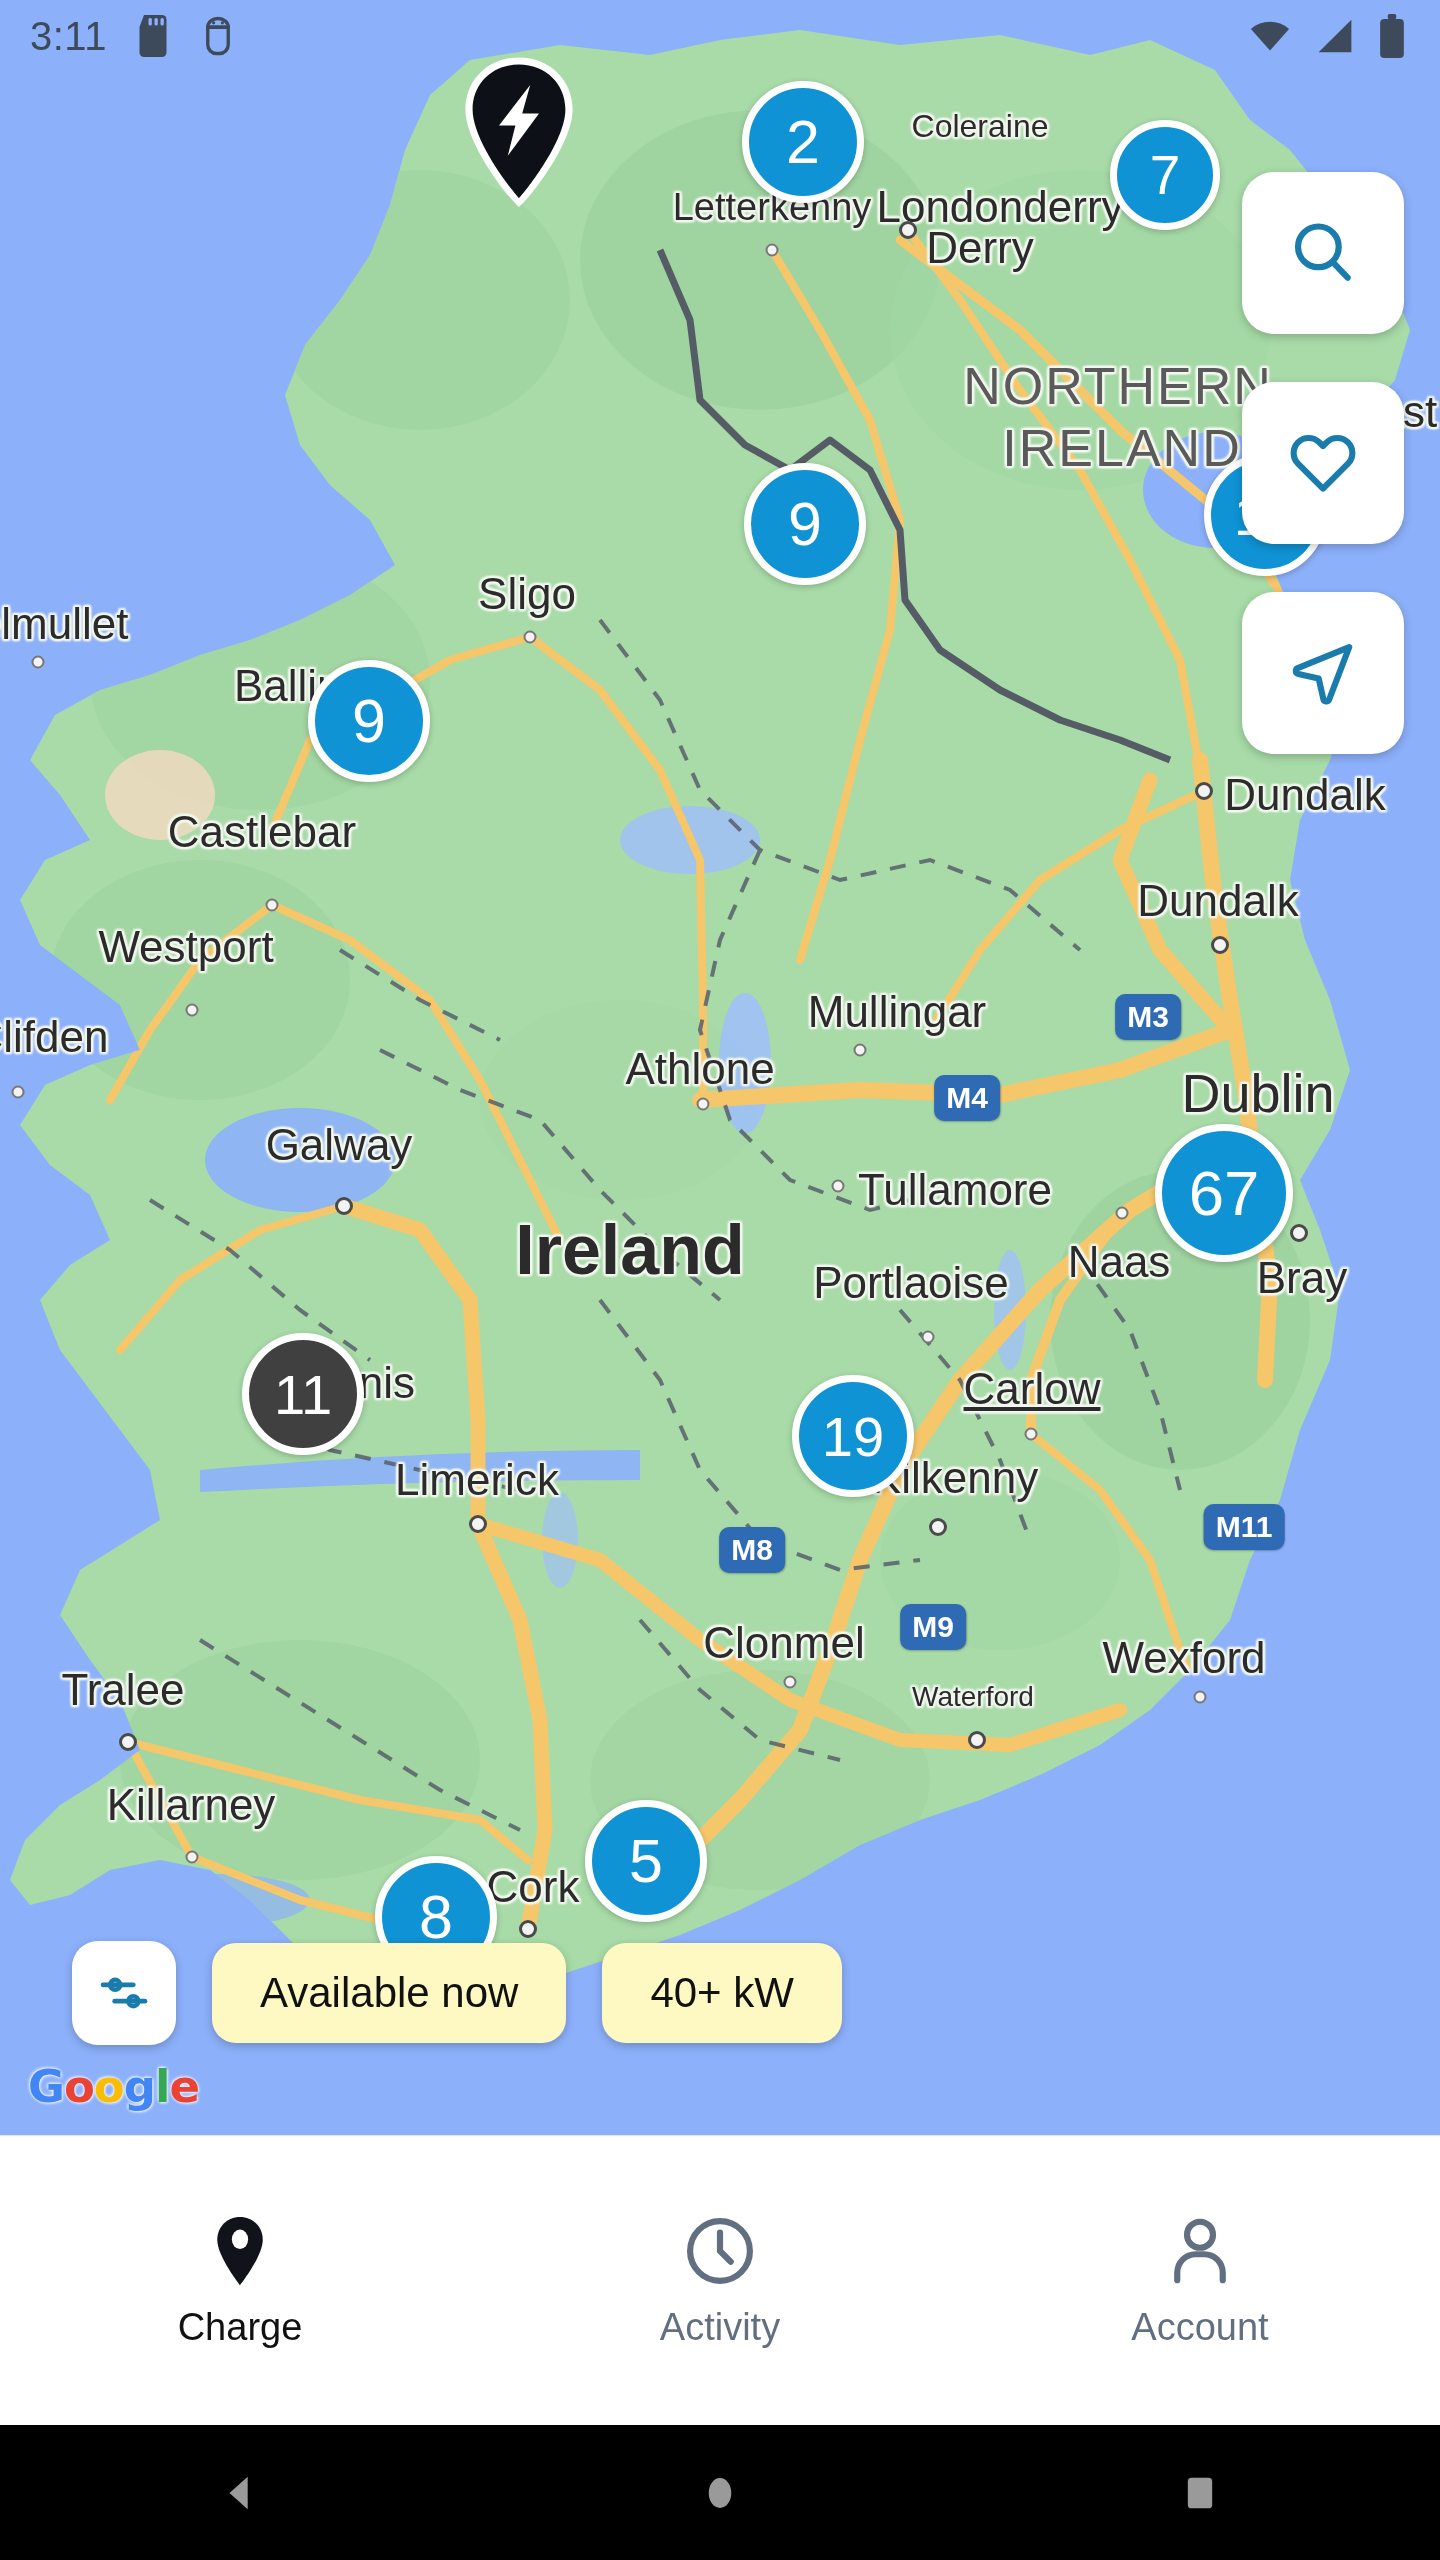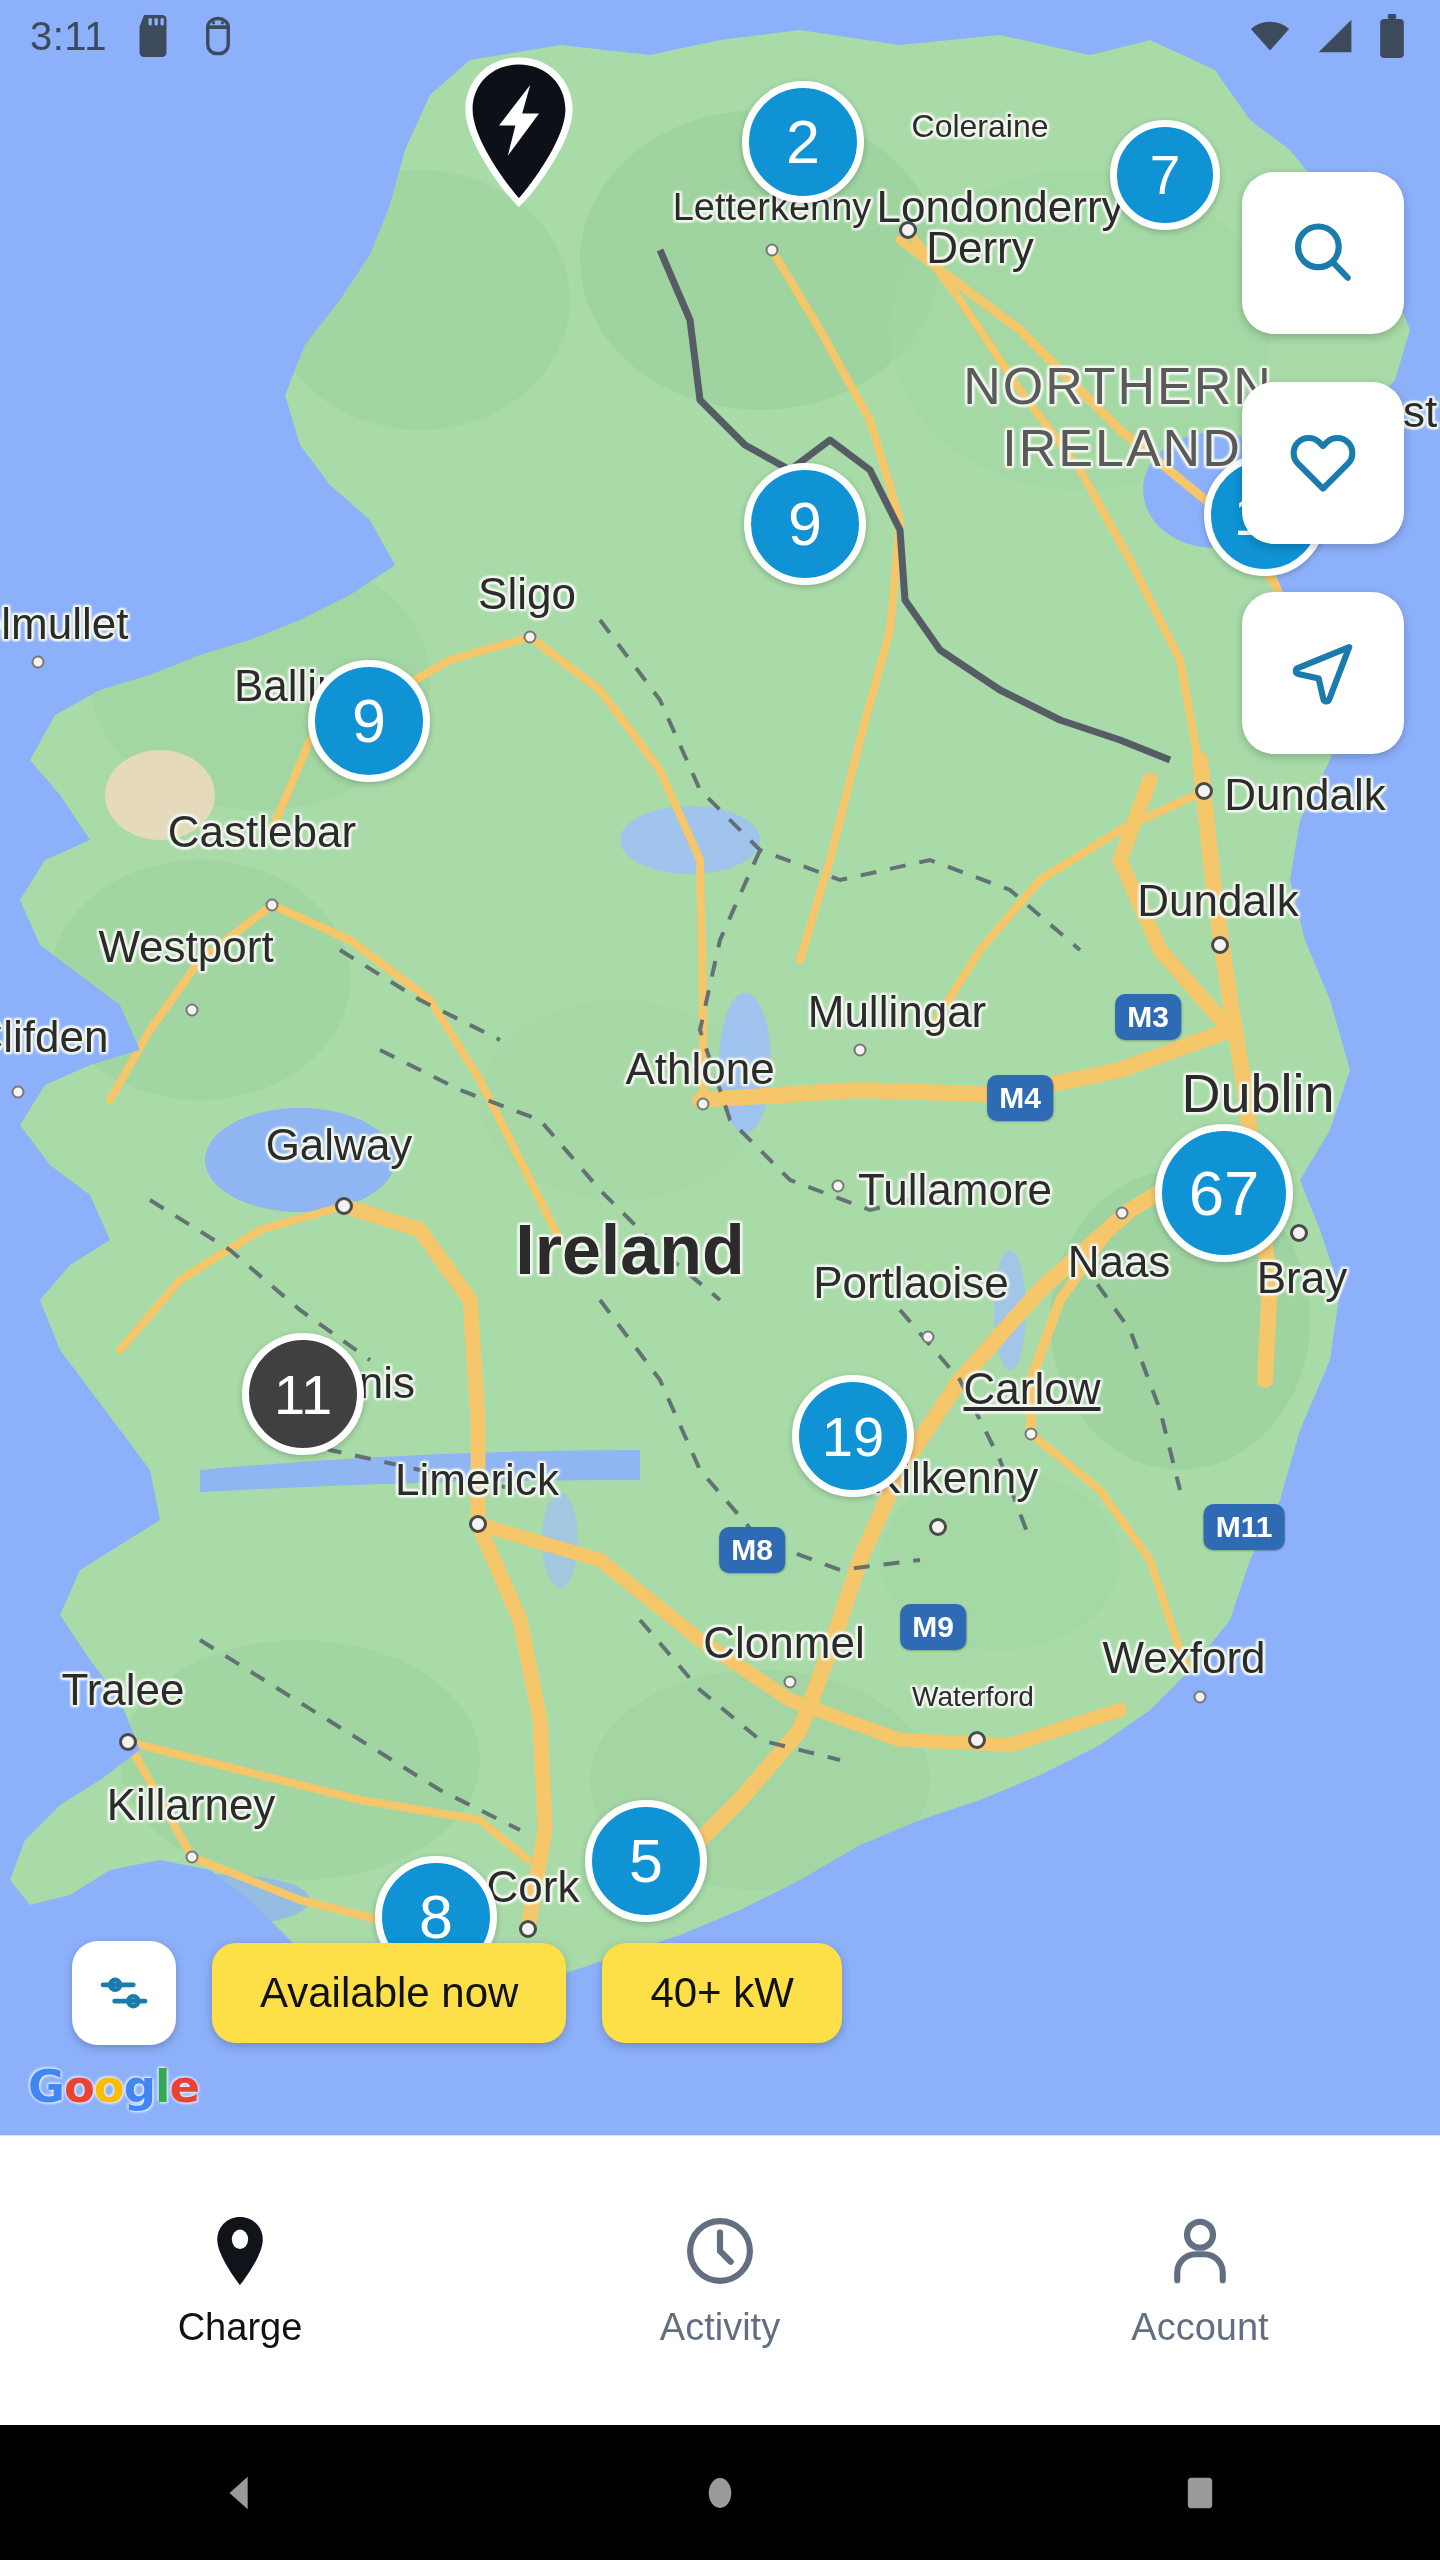--- a/index.html
+++ b/index.html
@@ -107,21 +107,21 @@
     display: flex; align-items: center; gap: 36px;
     padding-left: 72px; z-index: 40;
   }
   #filter-toggle {
     width: 104px; height: 104px; border-radius: 26px; background: #fff;
     box-shadow: 0 3px 10px rgba(0,0,0,.22);
     display: flex; align-items: center; justify-content: center;
     flex: 0 0 auto; cursor: pointer;
   }
   .chip {
-    height: 100px; border-radius: 24px; background: #fde047;
+    height: 100px; border-radius: 24px; background: #fef9c3;
     box-shadow: 0 3px 10px rgba(0,0,0,.22);
     display: flex; align-items: center; justify-content: center;
     padding: 0 48px; font-size: 42px; color: #111;
     flex: 0 0 auto; cursor: pointer; white-space: nowrap;
   }
 
   
   #bottom-nav {
     position: absolute; left: 0; top: 2135px; width: 1440px; height: 290px;
     background: #fff; border-top: 1px solid #e2e2e2;
@@ -288,21 +288,21 @@
         <div class="city-dot small" style="left: 790px; top: 1682px;"></div>
         <div class="map-label" style="left: 973px; top: 1697px; font-size: 28px;">Waterford</div>
         <div class="city-dot" style="left: 977px; top: 1740px;"></div>
         <div class="map-label" style="left: 1184px; top: 1658px; font-size: 44px;">Wexford</div>
         <div class="city-dot small" style="left: 1200px; top: 1697px;"></div>
         <div class="map-label" style="left: 191px; top: 1805px; font-size: 44px;">Killarney</div>
         <div class="city-dot small" style="left: 192px; top: 1857px;"></div>
         <div class="map-label" style="left: 533px; top: 1887px; font-size: 44px;">Cork</div>
         <div class="city-dot" style="left: 528px; top: 1929px;"></div>
         <div class="motorway-shield" style="left: 1148px; top: 1017px;">M3</div>
-        <div class="motorway-shield" style="left: 1020px; top: 1098px;">M4</div>
+        <div class="motorway-shield" style="left: 967px; top: 1098px;">M4</div>
         <div class="motorway-shield" style="left: 752px; top: 1550px;">M8</div>
         <div class="motorway-shield" style="left: 933px; top: 1627px;">M9</div>
         <div class="motorway-shield" style="left: 1244px; top: 1527px;">M11</div>
         <div class="cluster" style="left: 803px; top: 142px; width: 122px; height: 122px; font-size: 61px; background: rgb(15, 147, 212);">2</div>
         <div class="cluster" style="left: 1165px; top: 175px; width: 110px; height: 110px; font-size: 55px; background: rgb(15, 147, 212);">7</div>
         <div class="cluster" style="left: 805px; top: 524px; width: 122px; height: 122px; font-size: 61px; background: rgb(15, 147, 212);">9</div>
         <div class="cluster" style="left: 369px; top: 721px; width: 122px; height: 122px; font-size: 61px; background: rgb(15, 147, 212);">9</div>
         <div class="cluster" style="left: 1265px; top: 515px; width: 122px; height: 122px; font-size: 56.12px; background: rgb(15, 147, 212);">12</div>
         <div class="cluster" style="left: 1224px; top: 1193px; width: 138px; height: 138px; font-size: 63.48px; background: rgb(15, 147, 212);">67</div>
         <div class="cluster" style="left: 303px; top: 1394px; width: 122px; height: 122px; font-size: 56.12px; background: #404040;">11</div>

